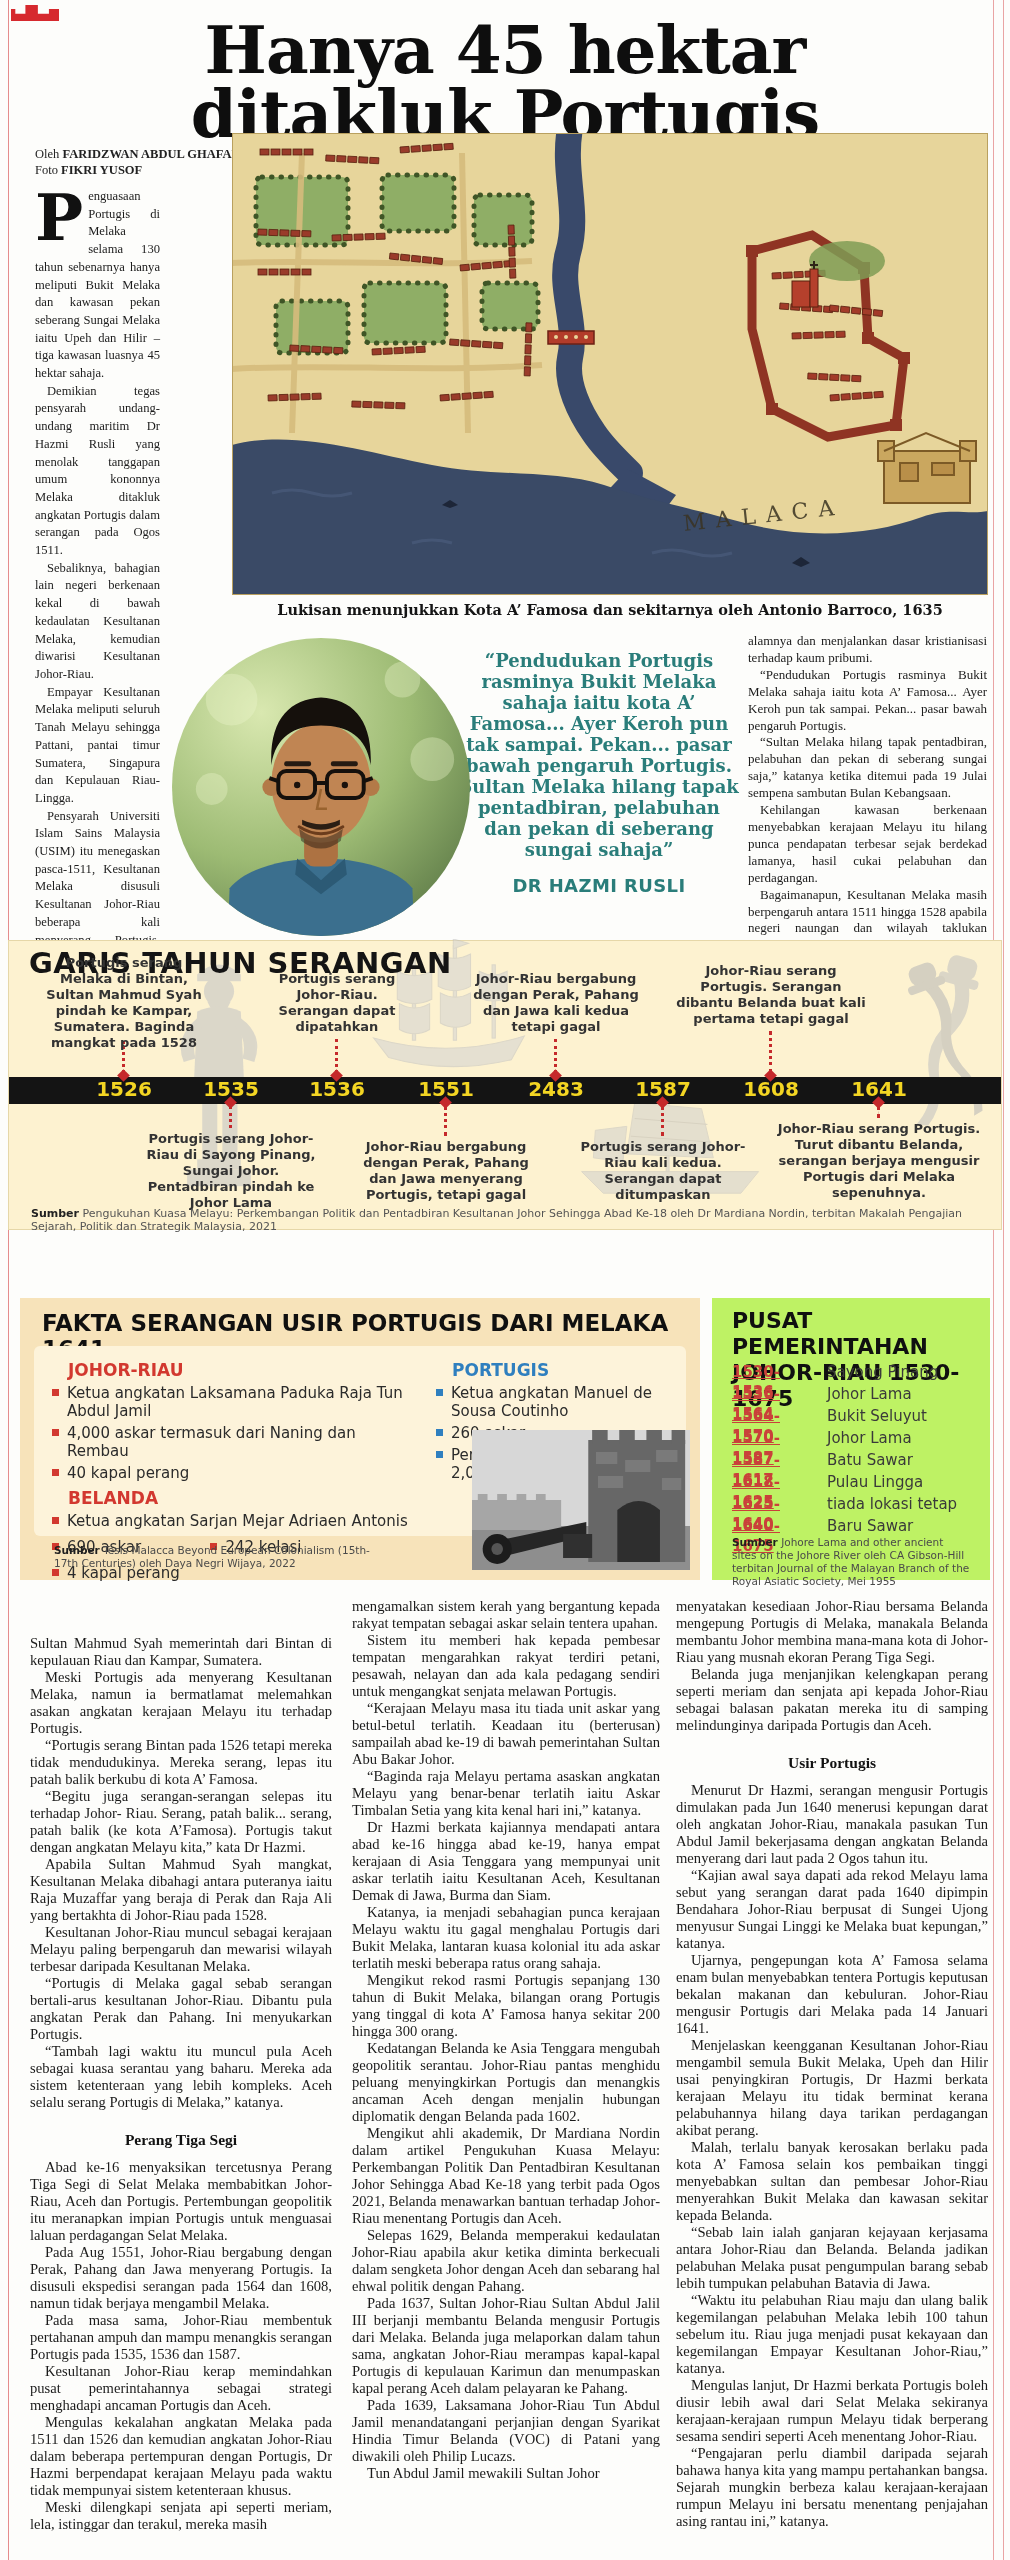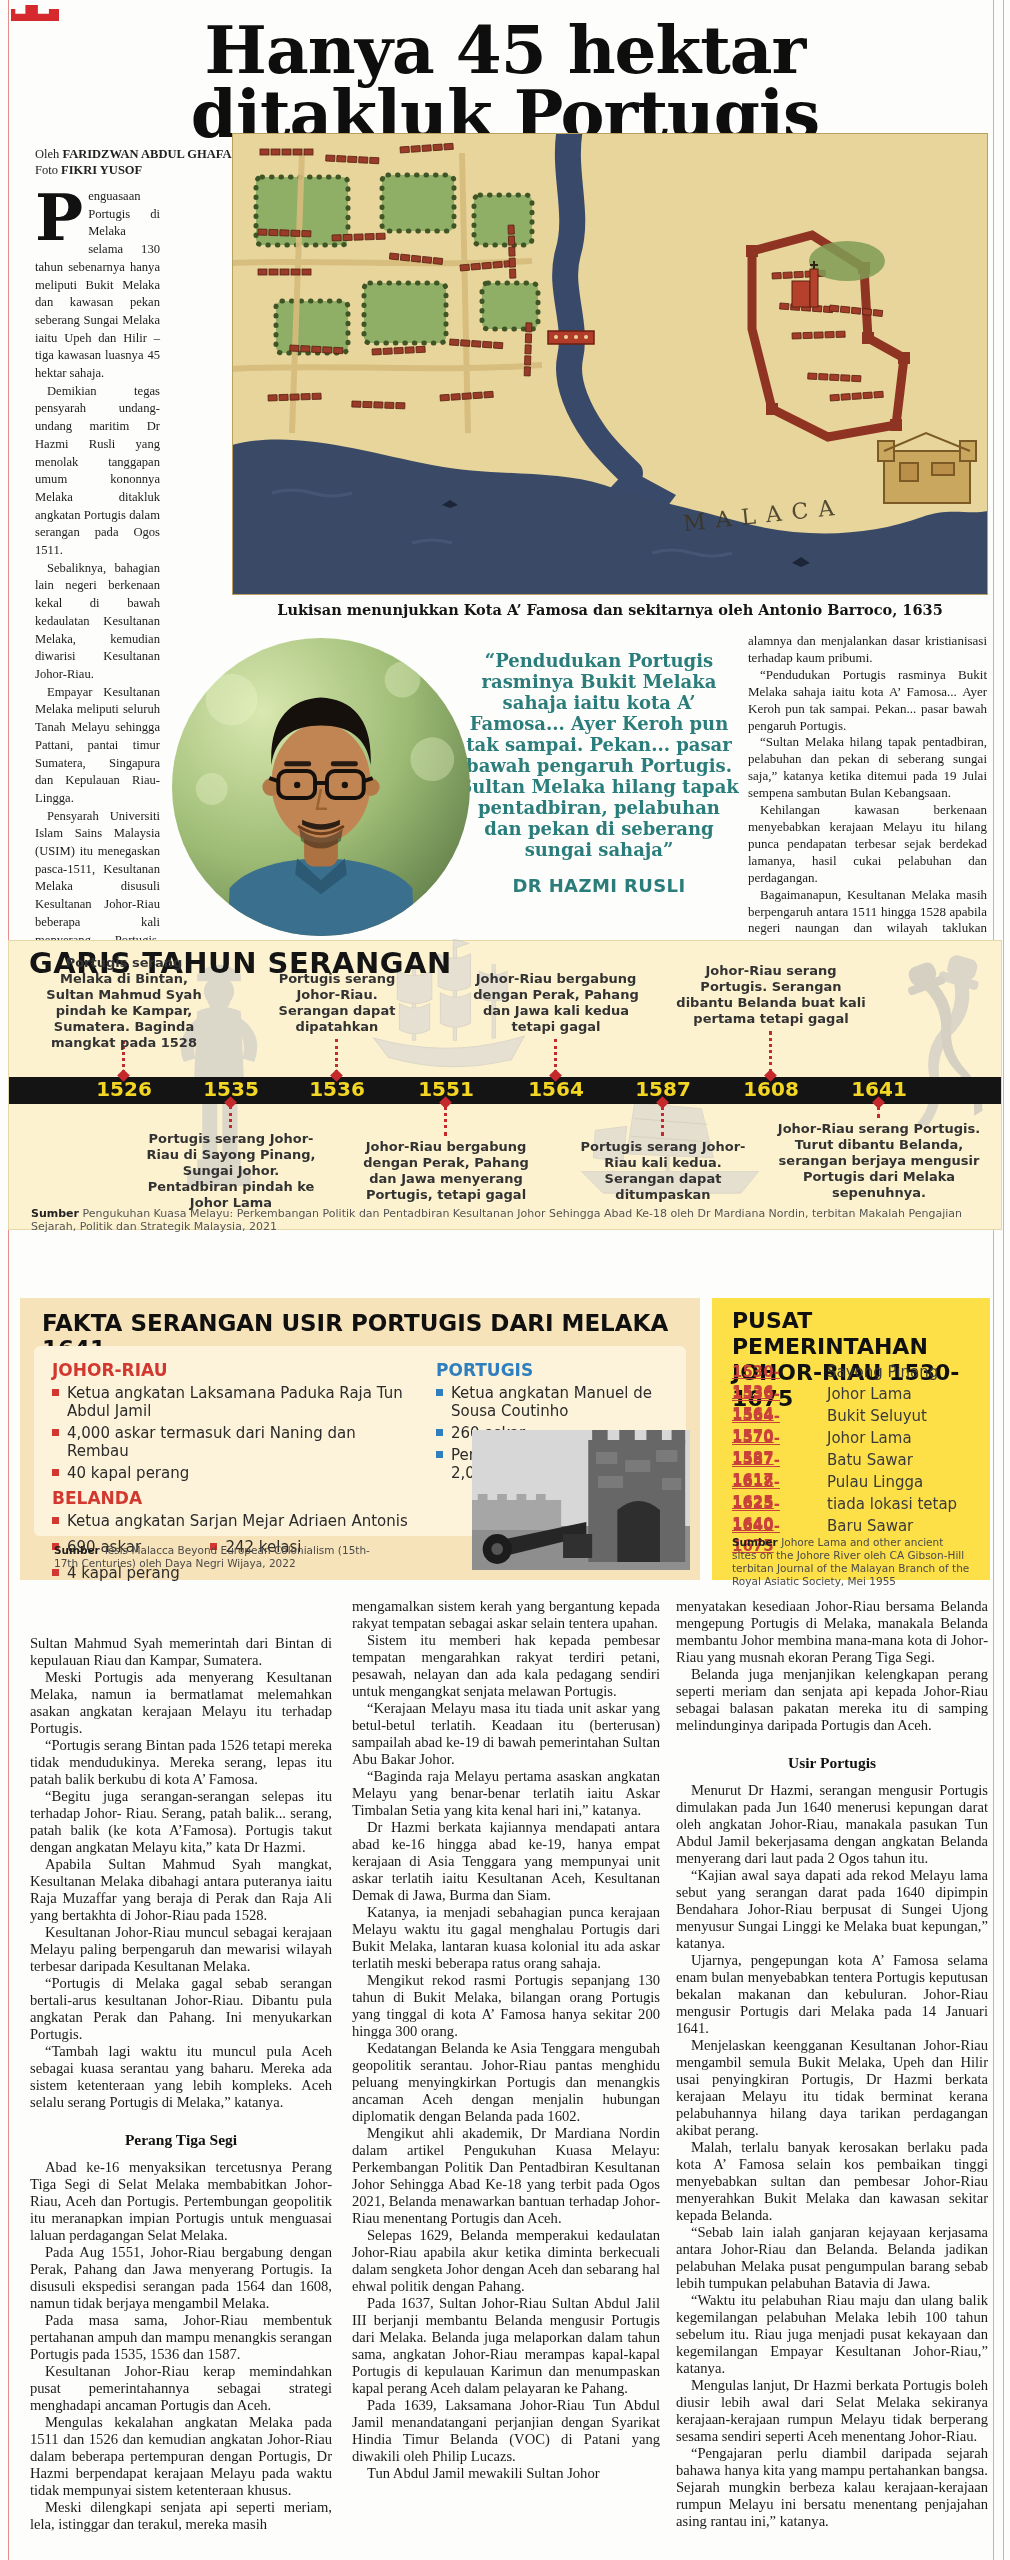--- a/index.html
+++ b/index.html
@@ -69,33 +69,33 @@
   .d1{left:217px;top:157px}.d3{left:432px;top:157px}.d5{left:649px;top:157px}.d7{left:865px;top:157px}
   .tl-source{position:absolute;left:22px;top:266px;width:950px;font:11px/13px "DejaVu Sans",sans-serif;color:#555;z-index:2;}
   .tl-source b{color:#222;}
   
   .fakta{position:absolute;left:20px;top:1298px;width:680px;height:282px;background:#f7e3ba;box-sizing:border-box;}
   .fakta h2{position:absolute;left:22px;top:12px;margin:0;font:900 23px/26px "DejaVu Sans",sans-serif;color:#101010;}
   .fk-panel{position:absolute;left:14px;top:48px;width:652px;height:190px;background:#fdf3da;border-radius:6px;}
   .fk-col{position:absolute;top:8px;}
   .fk-col.left{left:18px;width:360px;}
   .fk-col.right{left:402px;width:238px;}
-  .fk-h{font:900 17px/20px "DejaVu Sans",sans-serif;margin:6px 0 2px;}
+  .fk-h{font:900 17px/20px "DejaVu Sans",sans-serif;margin:6px 16px 2px;}
   .fk-h.red{color:#d2382f}.fk-h.blue{color:#2f7fbf}
   ul.fk{list-style:none;margin:0;padding:0;}
   ul.fk li{display:flex;gap:8px;margin:4px 0;font:15px/18px "DejaVu Sans",sans-serif;color:#2b2b2b;}
   ul.fk .sq{flex:none;width:7px;height:7px;margin-top:5px;background:#d2382f;}
   ul.fk.blue .sq{background:#2f7fbf;}
   ul.fk.belanda li:nth-of-type(2),ul.fk.belanda li:nth-of-type(3){display:inline-flex;width:44%;}
   .fk-photo{position:absolute;right:10px;bottom:10px;width:218px;height:140px;z-index:2;}
   .fk-photo svg{display:block;width:100%;height:100%;}
   .fk-source{position:absolute;left:34px;bottom:10px;width:330px;font:10.5px/13px "DejaVu Sans",sans-serif;color:#4a4a4a;}
   .fk-source b{color:#1f1f1f;}
   
-  .pusat{position:absolute;left:712px;top:1298px;width:278px;height:282px;background:#fde047;box-sizing:border-box;}
+  .pusat{position:absolute;left:712px;top:1298px;width:278px;height:282px;background:#bef264;box-sizing:border-box;}
   .pusat h2{position:absolute;left:20px;top:10px;margin:0;font:900 22px/26px "DejaVu Sans",sans-serif;color:#101010;}
   .p-rows{position:absolute;left:20px;top:64px;width:240px;}
   .prow{display:flex;gap:9px;height:22px;font:15px/20px "DejaVu Sans",sans-serif;}
   .prow .yrs{flex:none;width:86px;font-weight:800;color:#c9413a;text-decoration:underline;}
   .prow .plc{color:#3a3a3a;}
   .p-source{position:absolute;left:20px;top:238px;width:238px;font:10.5px/13px "DejaVu Sans",sans-serif;color:#4a4a4a;}
   .p-source b{color:#1f1f1f;}
   
   .bcol{position:absolute;top:1598px;height:962px;overflow:hidden;
     font:14.6px/17px "Liberation Serif",serif;text-align:justify;color:#1b1b1b;}
@@ -355,21 +355,21 @@
       </g>
     </svg>
 
     <h2>GARIS TAHUN SERANGAN</h2>
     <div class="band"></div>
 
     <span class="yr y0">1526</span>
     <span class="yr y1">1535</span>
     <span class="yr y2">1536</span>
     <span class="yr y3">1551</span>
-    <span class="yr y4">1564</span>
+    <span class="yr y4">2483</span>
     <span class="yr y5">1587</span>
     <span class="yr y6">1608</span>
     <span class="yr y7">1641</span>
 
     <div class="ev e0">
         <p>Portugis serang Melaka di Bintan, Sultan Mahmud Syah pindah ke Kampar, Sumatera. Baginda mangkat pada 1528</p>
       </div>
     <div class="ev e1">
         <p>Portugis serang Johor-Riau di Sayong Pinang, Sungai Johor. Pentadbiran pindah ke Johor Lama</p>
       </div>

